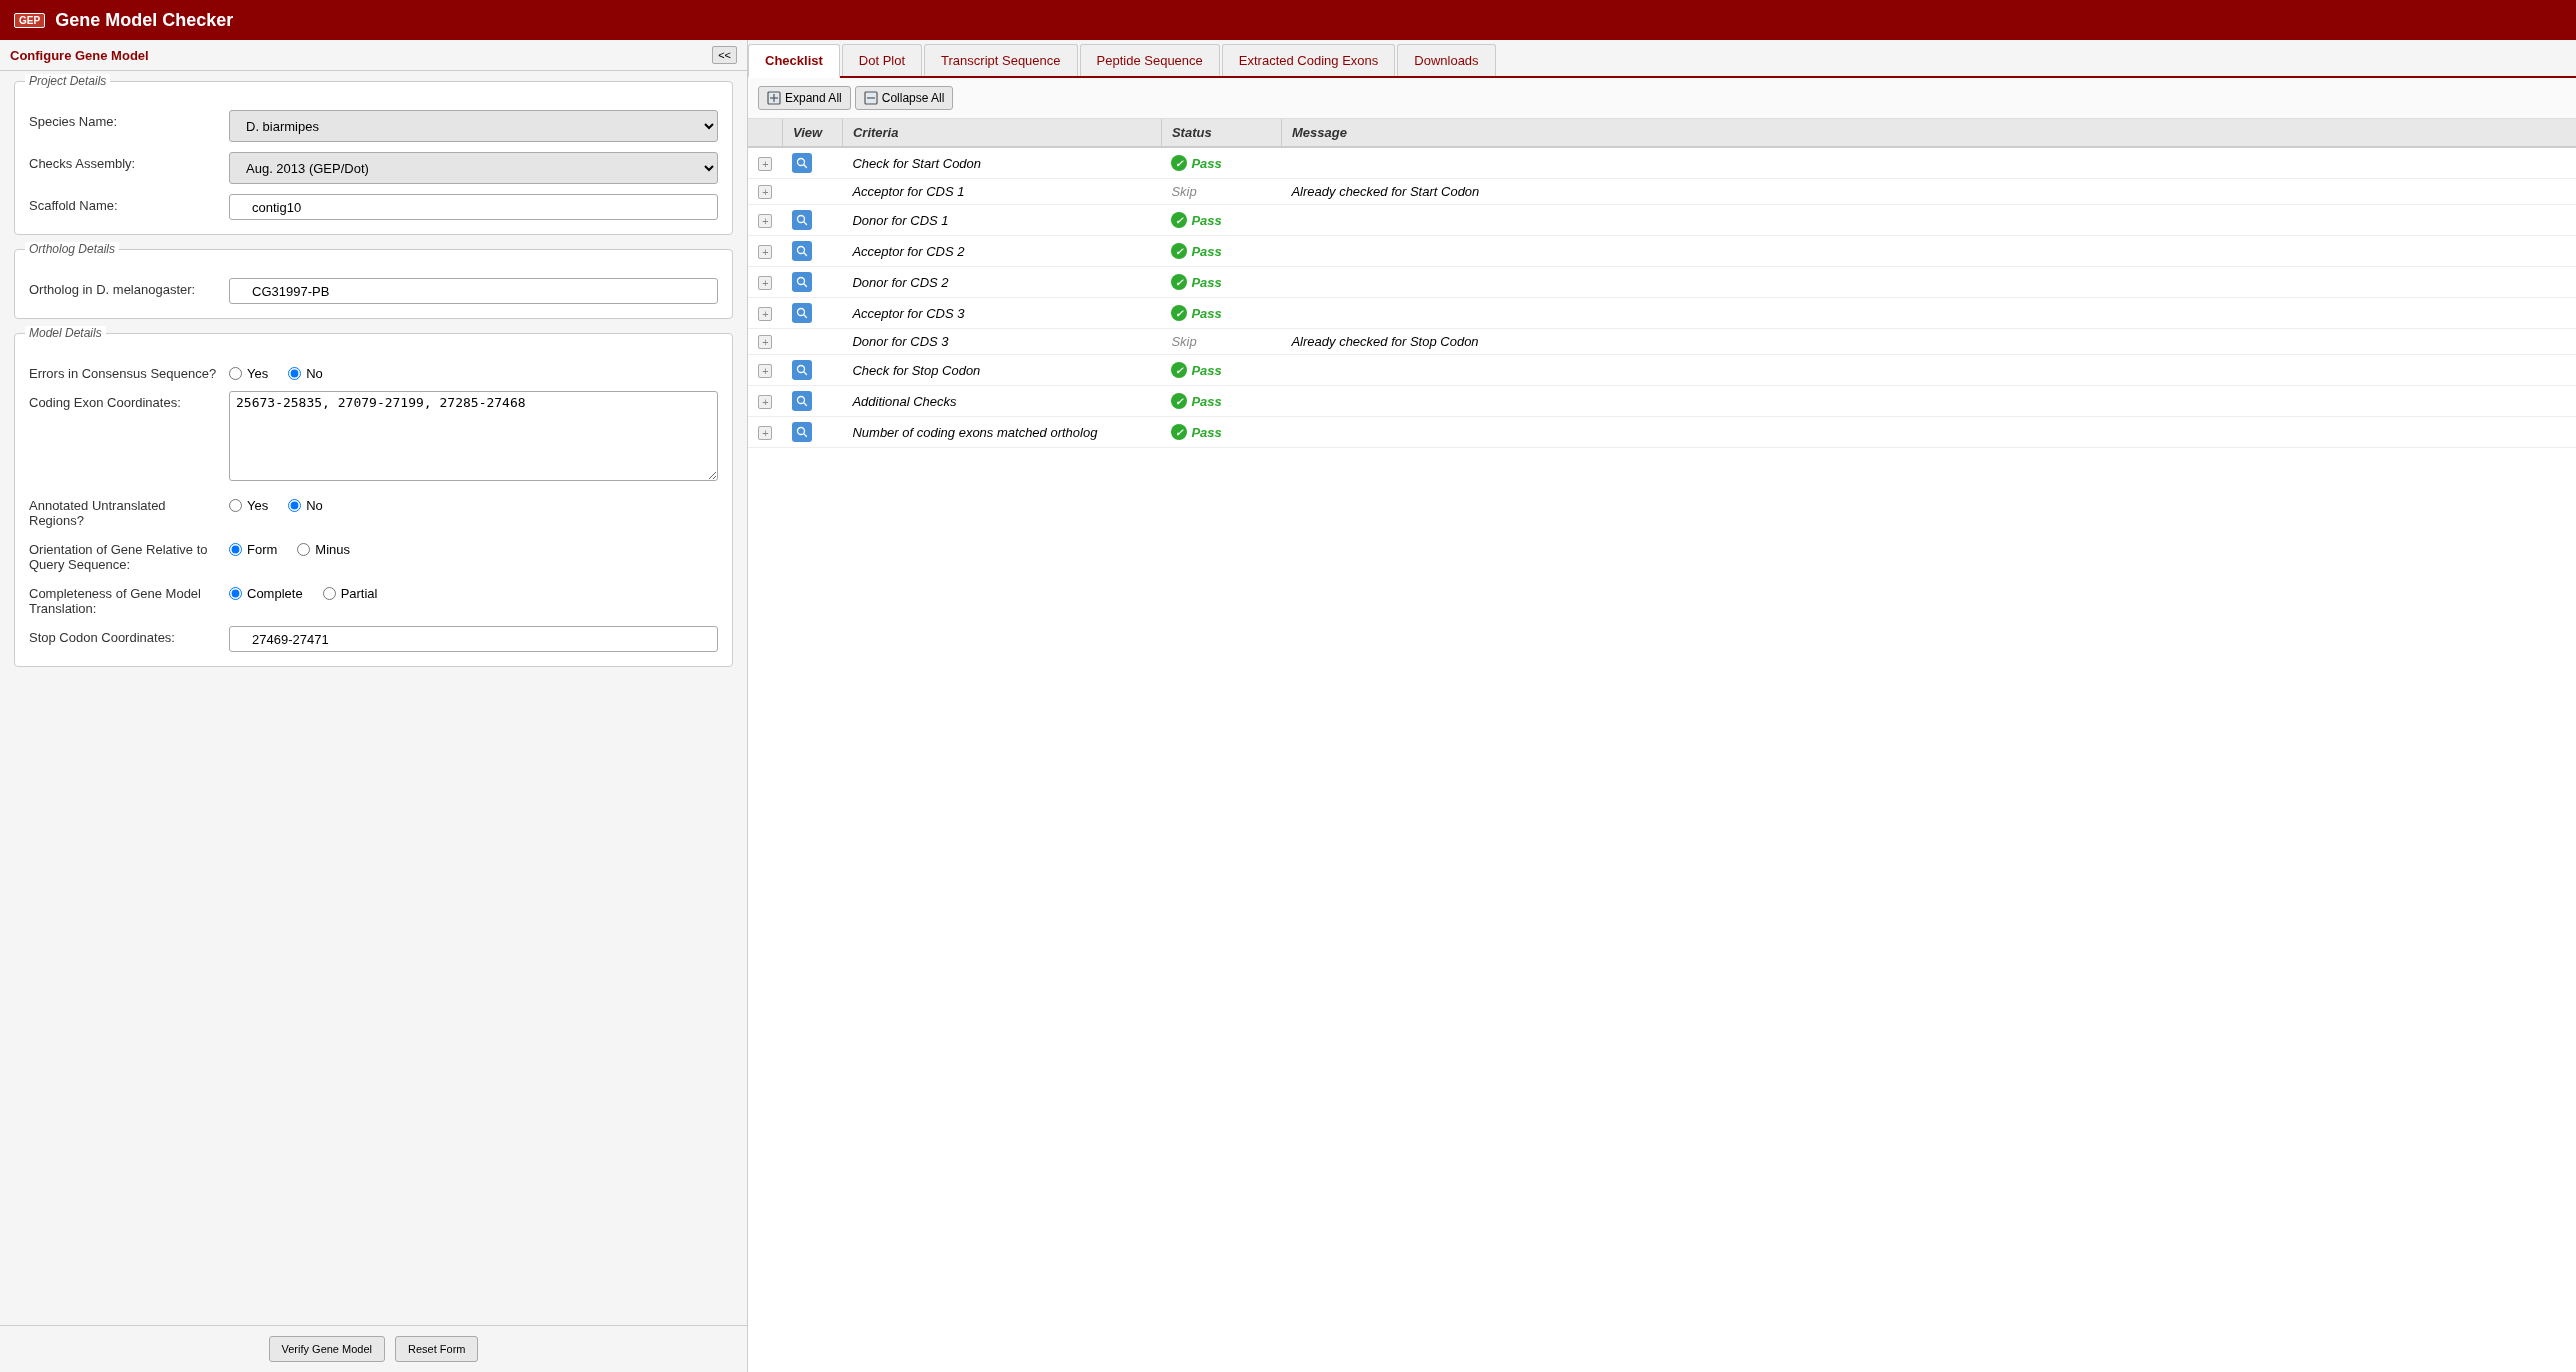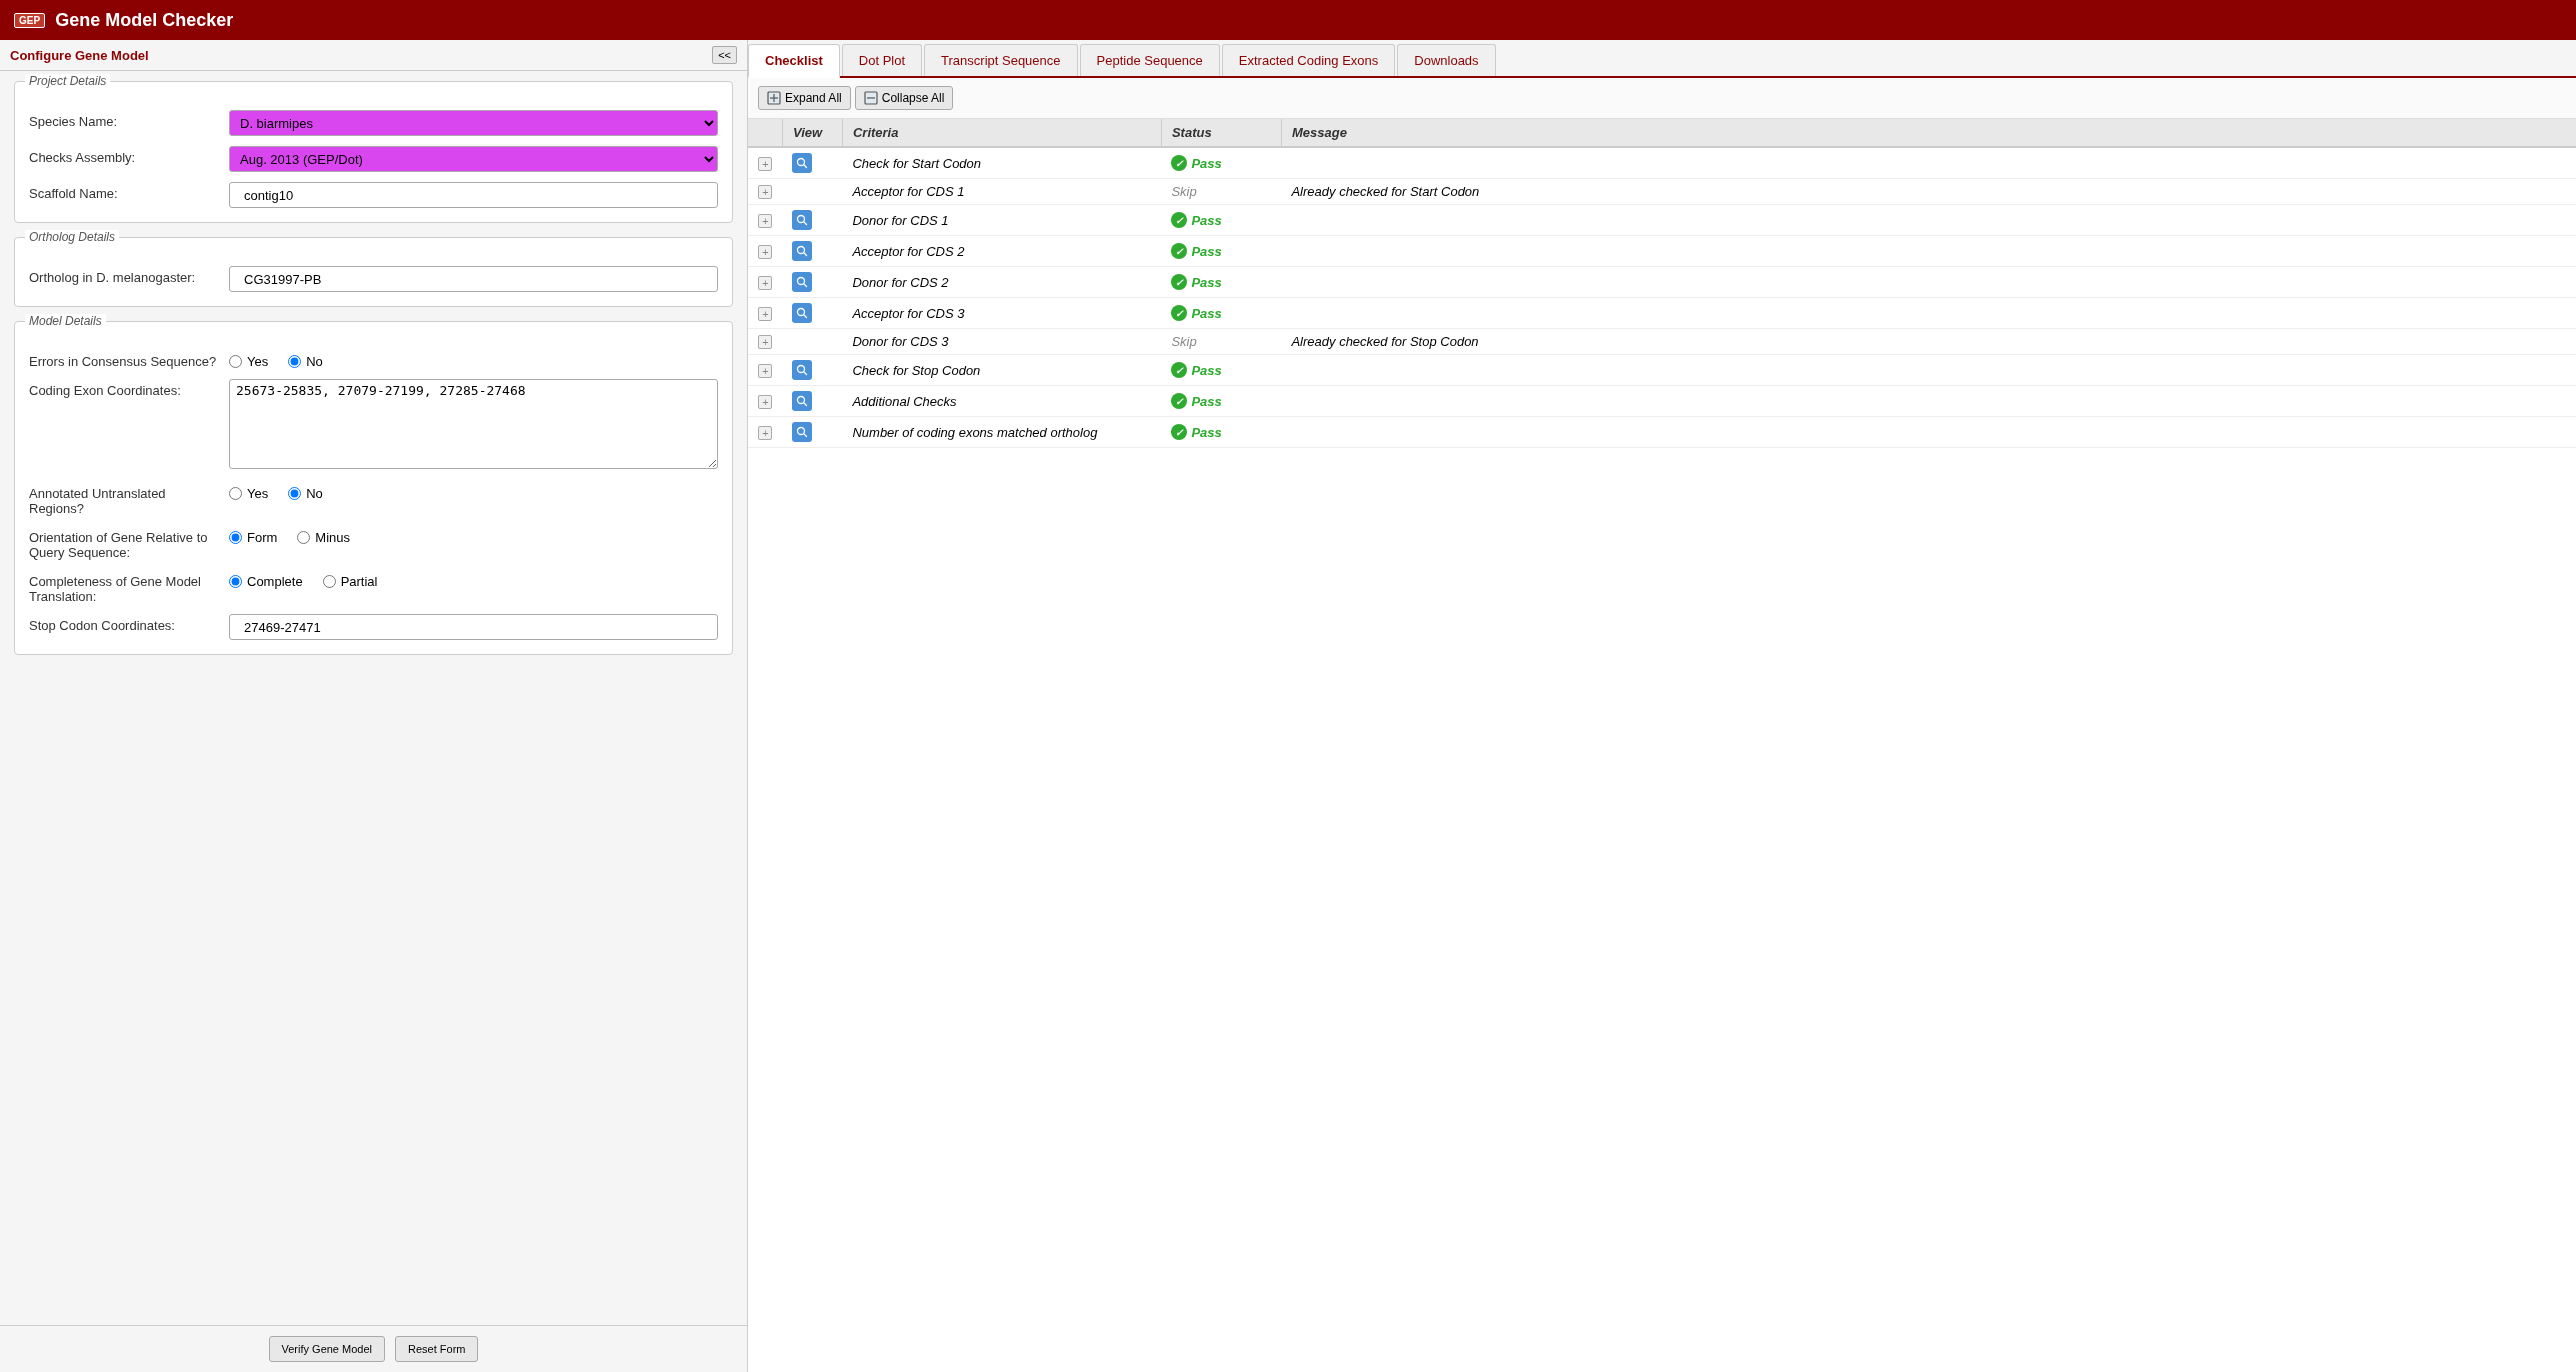--- a/index.html
+++ b/index.html
@@ -99,30 +99,30 @@
       padding-top: 4px;
       color: #333;
       font-size: 13px;
     }
     .form-control-area {
       flex: 1;
     }
 
     select.form-select {
       width: 100%;
-      padding: 3px 6px;
+      padding: 3px 12px;
       border: 1px solid #aaa;
       border-radius: 3px;
       font-size: 13px;
-      background: #d946ef;
-      height: 26px;
+      background: #e5e5e5;
+      height: 32px;
     }
     input.form-text {
       width: 100%;
-      padding: 3px 14px;
+      padding: 3px 22px;
       border: 1px solid #aaa;
       border-radius: 3px;
       font-size: 13px;
       height: 26px;
     }
     textarea.form-textarea {
       width: 100%;
       padding: 3px 6px;
       border: 1px solid #aaa;
       border-radius: 3px;

